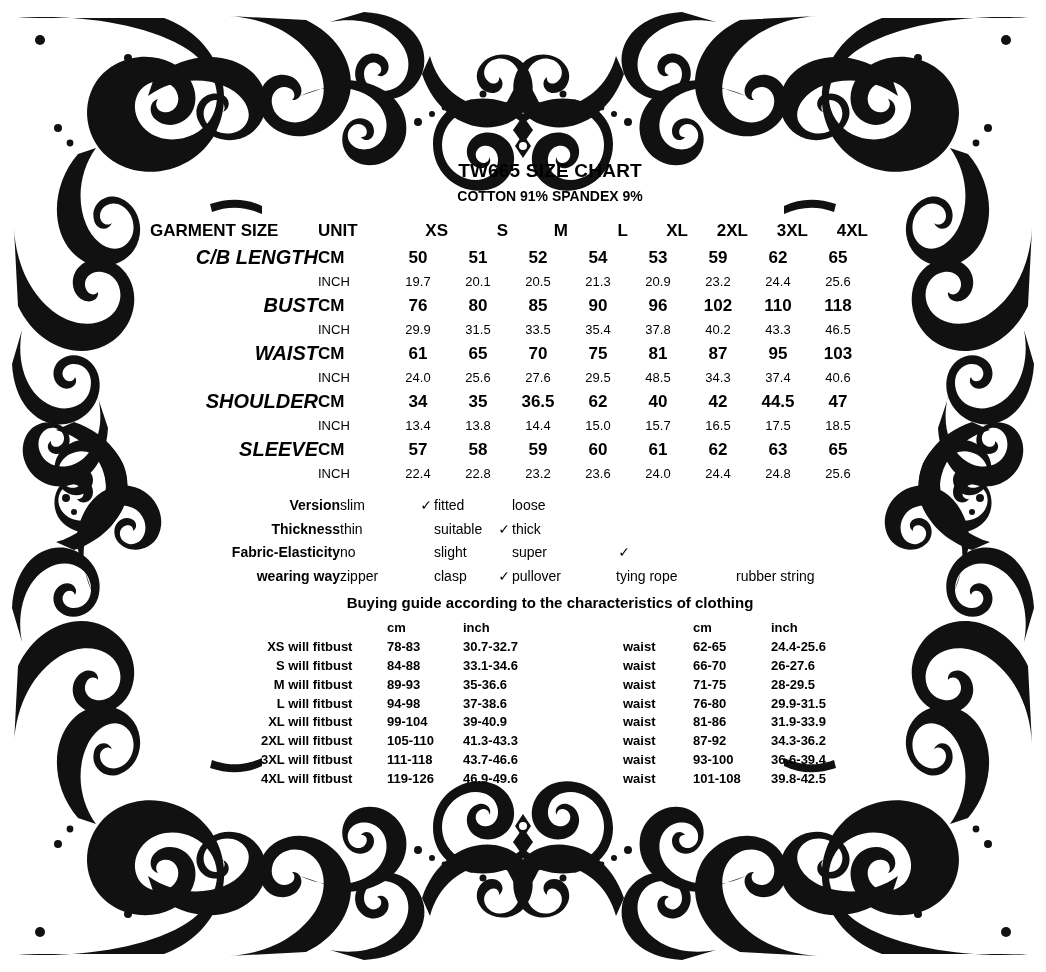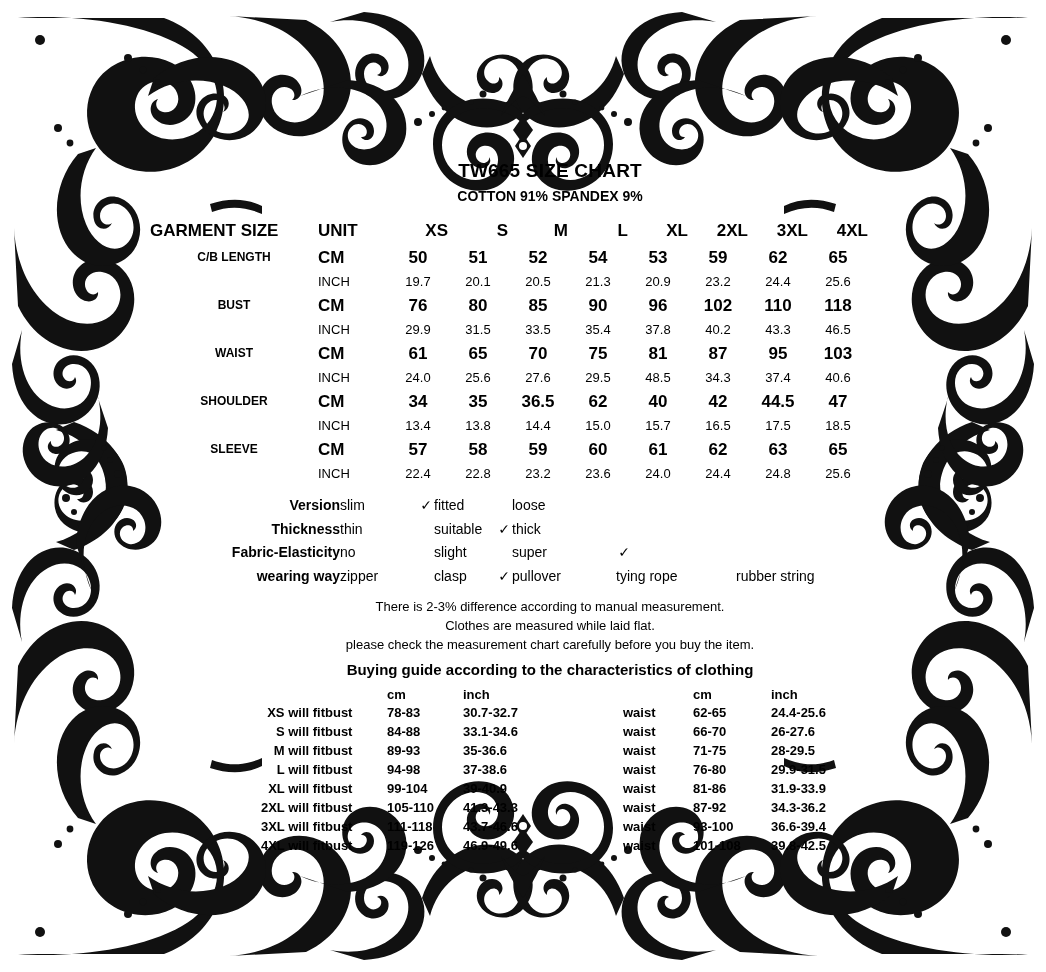--- a/index.html
+++ b/index.html
@@ -57,24 +57,25 @@
   table.size td {
     padding: 0;
     line-height: 1.0;
     vertical-align: middle;
   }
   .col-label   { width: 168px; }
   .col-unit    { width: 70px; }
   .col-size    { width: 60px; }
 
   td.lab {
-    font-size: 12px;
-    font-weight: bold;
-    text-align: center;
+    font-size: 20px;
+    font-weight: bold;
+    text-align: right;
     padding-left: 6px;
+    font-style: italic;
   }
   td.unit-cm {
     font-size: 17px;
     font-weight: bold;
     text-align: left;
   }
   td.unit-in {
     font-size: 13px;
     text-align: left;
   }
@@ -459,25 +460,20 @@
         <td class="opt-lab">wearing way</td>
         <td class="opt-o"><span>zipper</span></td>
         <td class="opt-o"><span class="chk">&nbsp;</span><span>clasp</span></td>
         <td class="opt-o wide"><span class="chk">✓</span><span>pullover</span></td>
         <td class="opt-o wide"><span>tying rope</span></td>
         <td class="opt-o wide"><span>rubber string</span></td>
       </tr>
     </tbody>
   </table>
 
-  <div class="notes">
-    <div>There is 2-3% difference according to manual measurement.</div>
-    <div>Clothes are measured while laid flat.</div>
-    <div>please check the measurement chart carefully before you buy the item.</div>
-  </div>
 
   <div class="guide-title">Buying guide according to the characteristics of clothing</div>
 
   <table class="guide">
     <tbody>
       <tr class="g-head">
         <td class="g-size"></td>
         <td class="g-bust"></td>
         <td class="g-bcm">cm</td>
         <td class="g-binch">inch</td>

